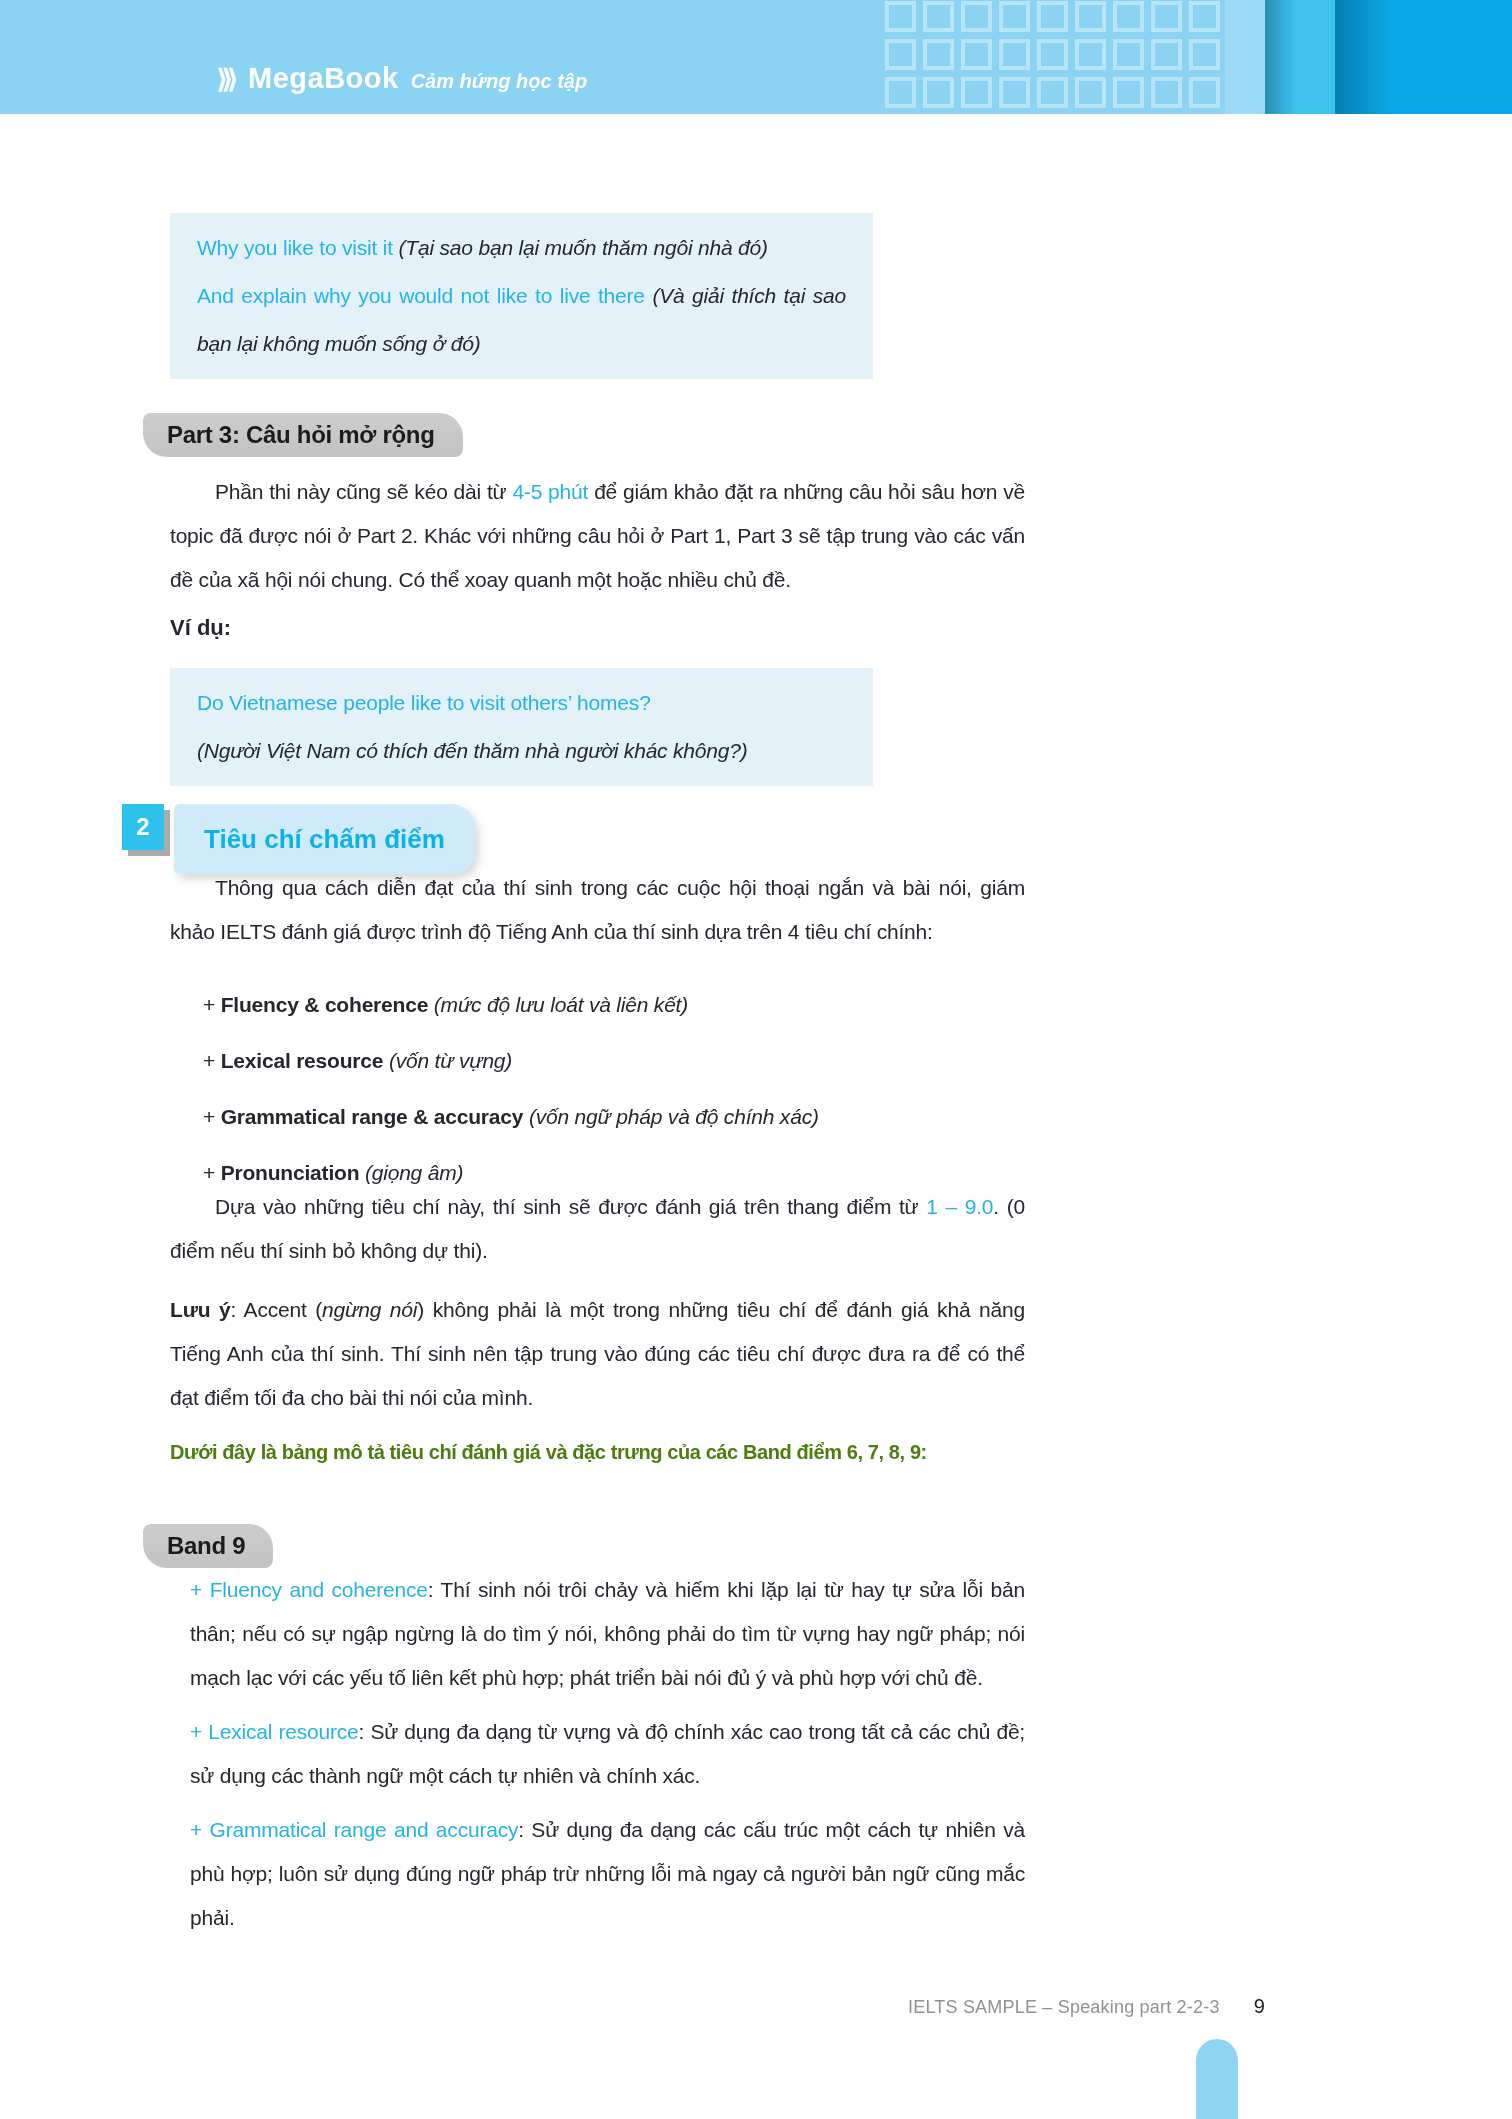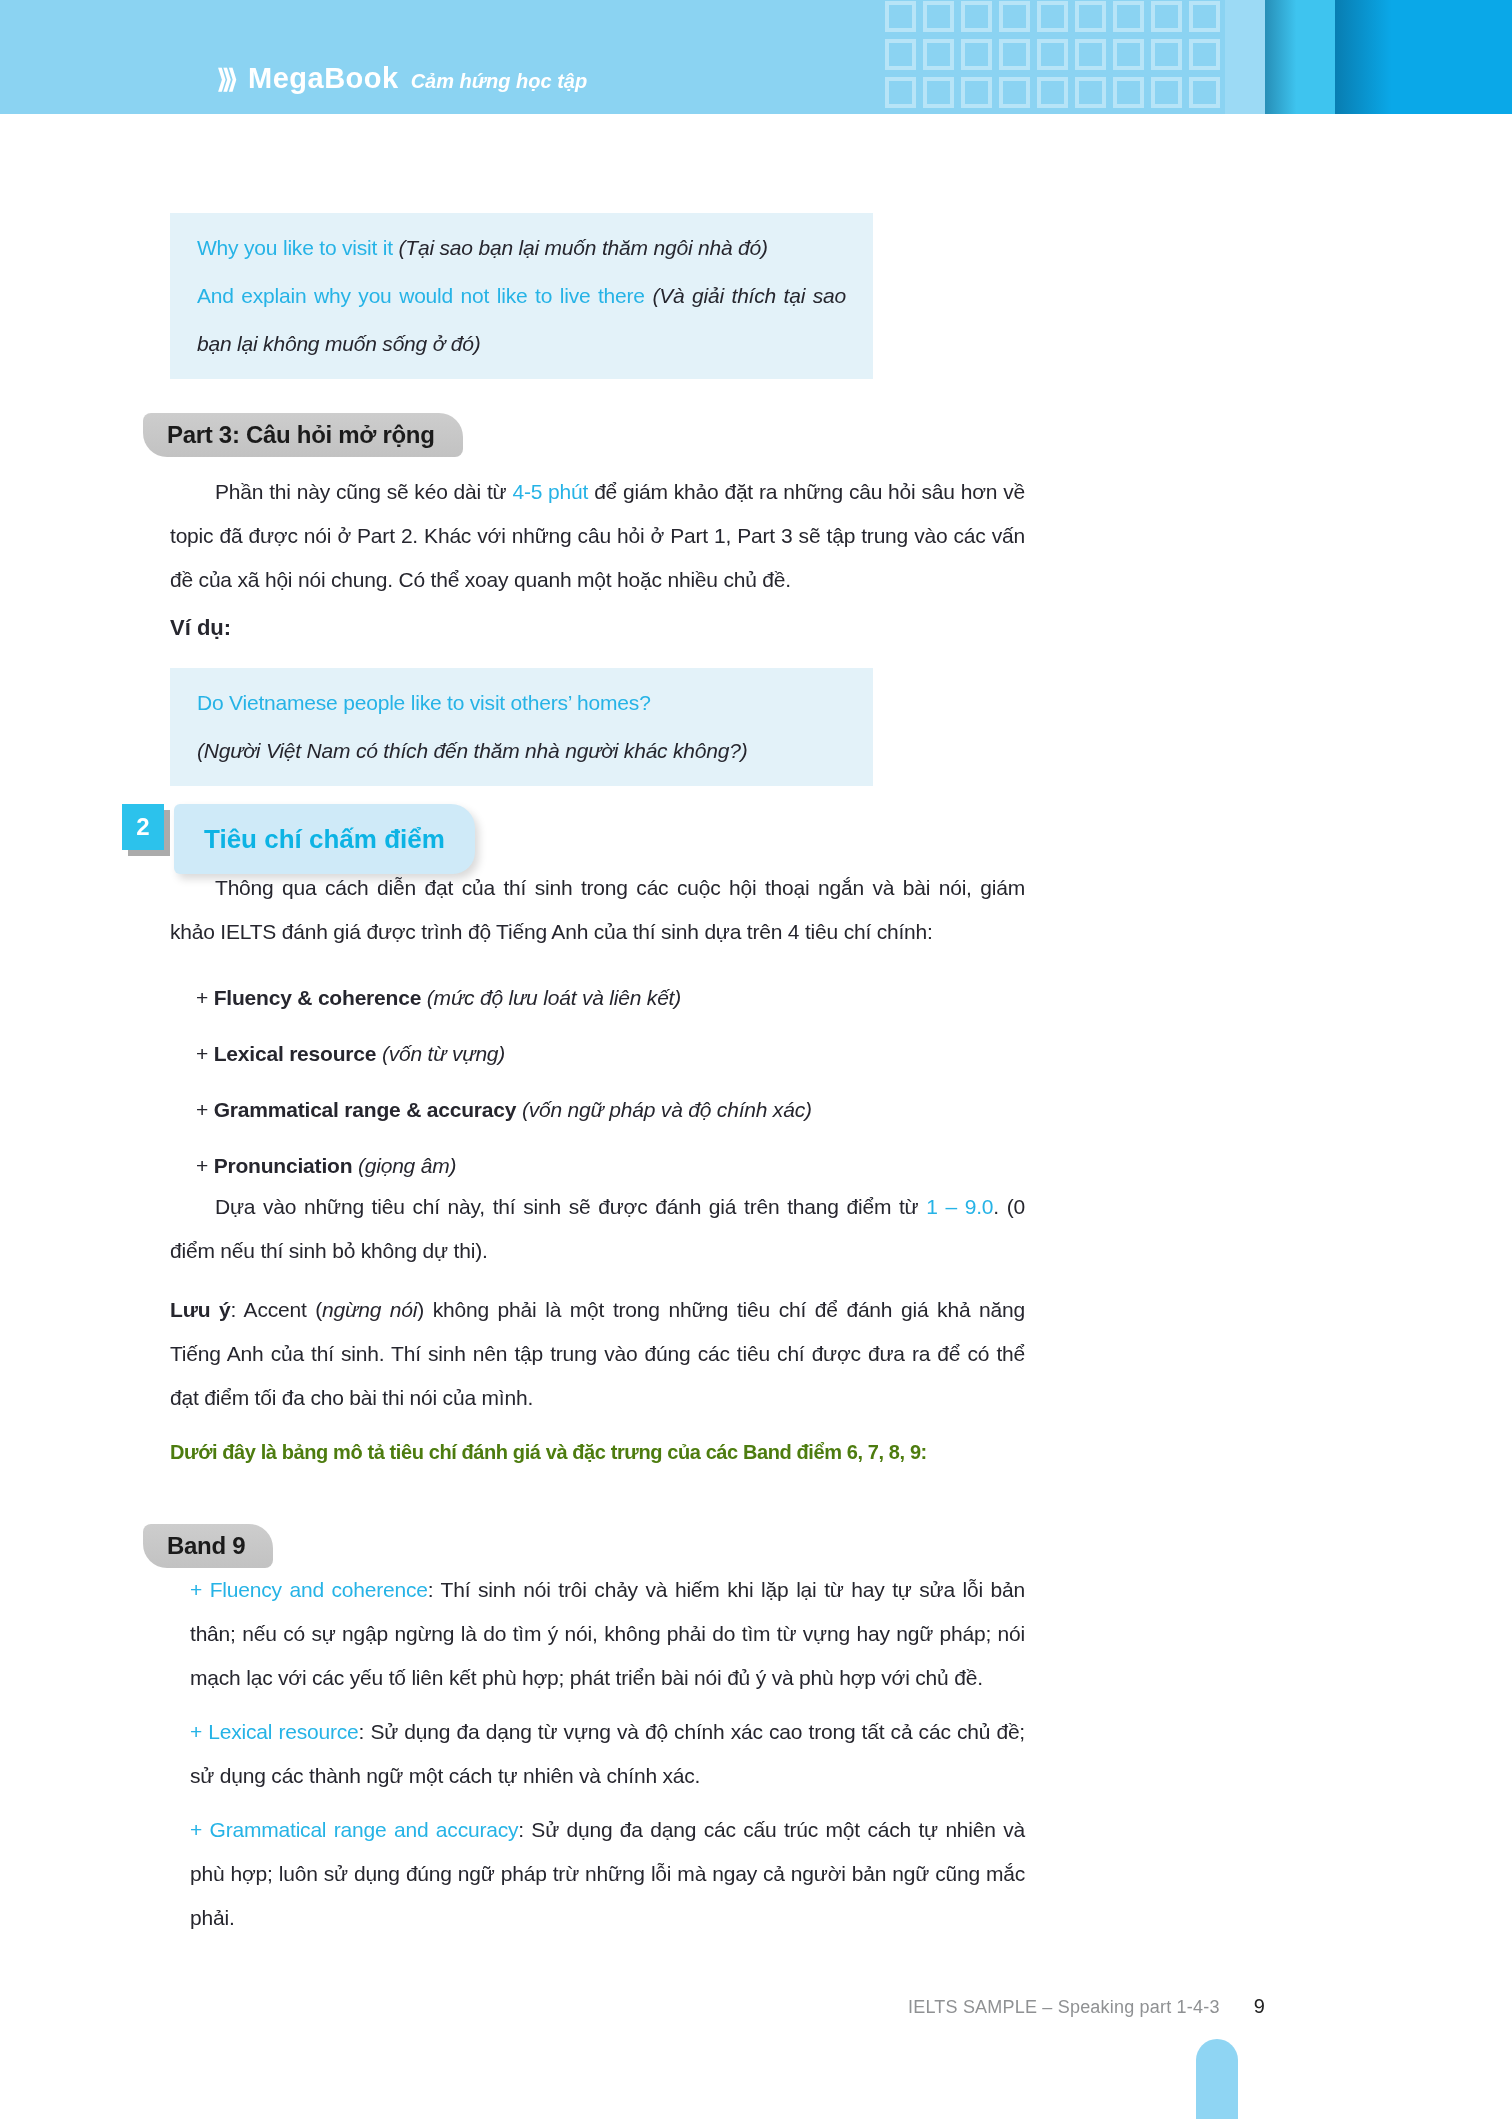--- a/index.html
+++ b/index.html
@@ -36,21 +36,21 @@
          padding:8px 28px 8px 24px;border-radius:8px 24px 8px 24px;line-height:28px;text-align:right;}
   .vidu{position:absolute;left:170px;top:615px;font-weight:bold;font-size:22px;margin:0;}
   
   .sec2{position:absolute;left:122px;top:804px;display:flex;align-items:flex-start;}
   .sec2-num{width:42px;height:46px;background:#2cc2ec;color:#fff;font-weight:bold;font-size:24px;
             display:flex;align-items:center;justify-content:center;box-shadow:6px 6px 0 #ababab;}
   .sec2-pill{margin-left:10px;background:#cfeaf8;color:#0db3e4;font-weight:bold;font-size:26px;
             padding:20px 30px;border-radius:6px 24px 22px 6px;line-height:30px;
             box-shadow:4px 5px 8px rgba(0,0,0,.15);}
   
-  .critlist{position:absolute;left:190px;top:977px;width:835px;margin:6px;}
+  .critlist{position:absolute;left:190px;top:977px;width:835px;margin:13px;}
   .crit{font-size:21px;line-height:30px;margin:0 0 26px 0;letter-spacing:-.2px;}
   
   .b9list{position:absolute;left:190px;top:1568px;width:835px;}
   .b9{font-size:21px;line-height:44px;letter-spacing:-.2px;text-align:justify;margin:0 0 10px 0;}
   .bandsintro{position:absolute;left:170px;top:1441px;font-weight:bold;font-size:20px;
               letter-spacing:-.4px;white-space:nowrap;margin:0;color:#4d7c0f;}
   
   .footer{position:absolute;top:1995px;left:908px;display:flex;align-items:baseline;
           font-size:18px;color:#8f9193;letter-spacing:.2px;}
   .footer .pg{margin-left:34px;color:#222;font-size:20px;}
@@ -119,19 +119,19 @@
 
   <div class="graybadge" style="top:1524px;">Band 9</div>
 
   <div class="b9list">
     <p class="b9"><span class="cy">+ Fluency and coherence</span><span>: Thí sinh nói trôi chảy và hiếm khi lặp lại từ hay tự sửa lỗi bản thân; nếu có sự ngập ngừng là do tìm ý nói, không phải do tìm từ vựng hay ngữ pháp; nói mạch lạc với các yếu tố liên kết phù hợp; phát triển bài nói đủ ý và phù hợp với chủ đề.</span></p>
     <p class="b9"><span class="cy">+ Lexical resource</span><span>: Sử dụng đa dạng từ vựng và độ chính xác cao trong tất cả các chủ đề; sử dụng các thành ngữ một cách tự nhiên và chính xác.</span></p>
     <p class="b9"><span class="cy">+ Grammatical range and accuracy</span><span>: Sử dụng đa dạng các cấu trúc một cách tự nhiên và phù hợp; luôn sử dụng đúng ngữ pháp trừ những lỗi mà ngay cả người bản ngữ cũng mắc phải.</span></p>
   </div>
 
   <div class="footer">
-    <span>IELTS SAMPLE – Speaking part 1-4-3</span>
+    <span>IELTS SAMPLE – Speaking part 2-2-3</span>
     <span class="pg">9</span>
   </div>
 
   <div class="corner-tab"></div>
 
 </div>
 
 </body></html>

